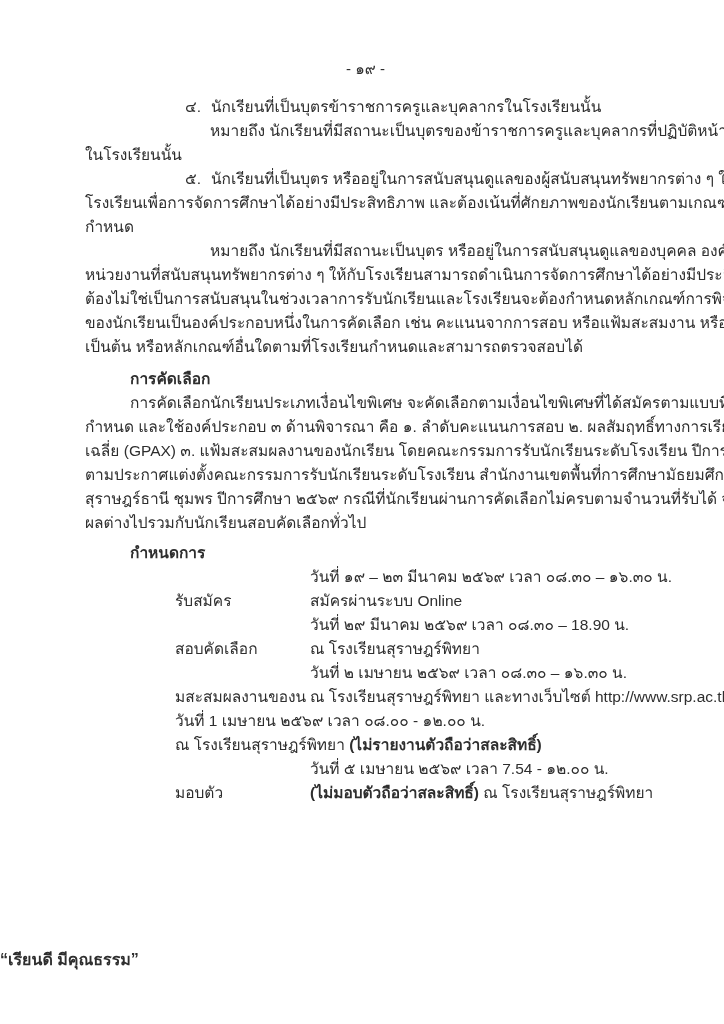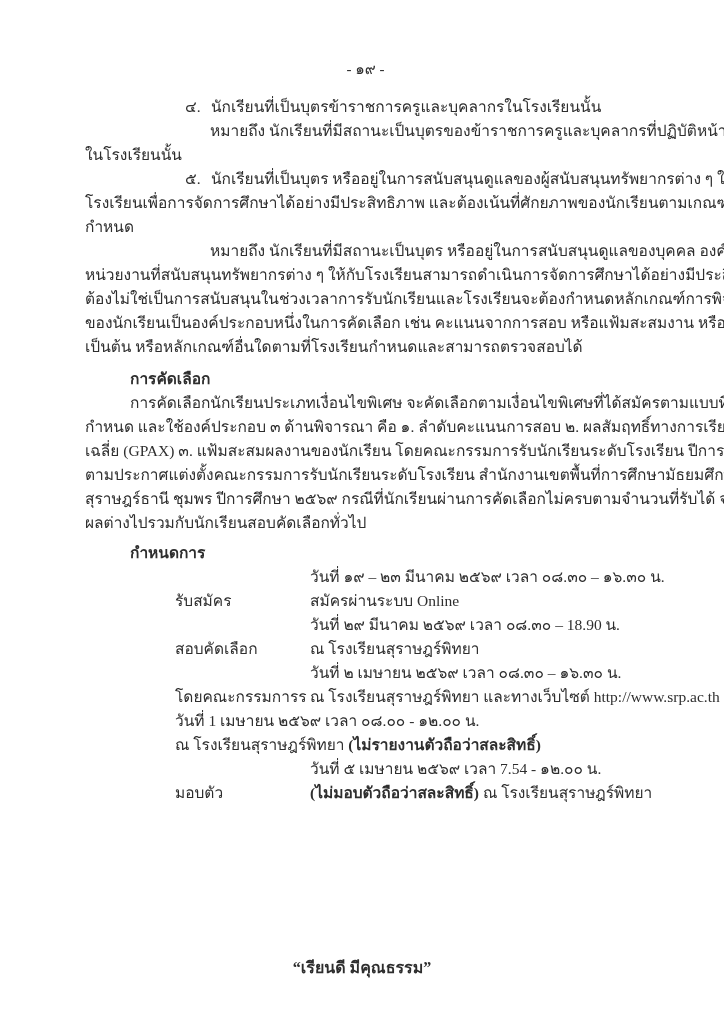--- a/index.html
+++ b/index.html
@@ -1,37 +1,37 @@
 <!DOCTYPE html>
 <html><head>
 <meta charset="utf-8">
 <style>
   html,body{margin:0;padding:0;background:#e8e8e8;}
   .page{
     width:724px;height:1024px;position:relative;margin:0 auto;
     background:#ffffff;overflow:hidden;
-    font-family:Liberation Serif, serif;
+    font-family:Liberation Sans, sans-serif;
     color:#2e2e2e;font-size:15.5px;line-height:24px;
   }
   .content{padding:57px 78px 0 85px;}
   .pageno{text-align:center;margin-bottom:14px;font-size:15px;}
   .ln{white-space:nowrap;height:24px;overflow:visible;}
   .ind-item{padding-left:100px;}
   .ind-meaning{padding-left:125px;}
   .ind-para{padding-left:45px;}
   .num{display:inline-block;width:26px;}
   .hd{font-weight:bold;padding-left:45px;height:24px;white-space:nowrap;}
   .sp8{height:8px;} .sp6{height:6px;}
   .sched-row{display:flex;align-items:flex-end;padding-left:90px;}
   .sched-label{width:135px;flex:none;height:24px;white-space:nowrap;}
   .sched-val{flex:1;min-width:0;}
   .b{font-weight:bold;}
   .motto{
-    position:absolute;left:0;right:0;top:948px;text-align:center;
-    font-weight:bold;font-size:16px;white-space:nowrap;margin-top:8px;
+    position:absolute;left:0;right:0;top:948px;
+    font-weight:bold;font-size:16px;white-space:nowrap;
   }
 </style>
 </head>
 <body>
 
 <div class="page">
   <div class="content">
 
     <div class="pageno">- ๑๙ -</div>
 
@@ -79,21 +79,21 @@
 
       <div class="sched-row">
         <div class="sched-label">สอบคัดเลือก</div>
         <div class="sched-val">
           <div class="ln">วันที่ ๒๙ มีนาคม  ๒๕๖๙  เวลา ๐๘.๓๐ – 18.90 น.</div>
           <div class="ln">ณ โรงเรียนสุราษฎร์พิทยา</div>
         </div>
       </div>
 
       <div class="sched-row">
-        <div class="sched-label">โดยคณะกรรมการร</div>
+        <div class="sched-label">มสะสมผลงานของน</div>
         <div class="sched-val">
           <div class="ln">วันที่ ๒ เมษายน ๒๕๖๙ เวลา ๐๘.๓๐ – ๑๖.๓๐  น.</div>
           <div class="ln">ณ โรงเรียนสุราษฎร์พิทยา และทางเว็บไซต์ http://www.srp.ac.th</div>
         </div>
       </div>
 
       <div class="sched-row">
         <div class="sched-val">
           <div class="ln">วันที่ 1 เมษายน ๒๕๖๙  เวลา ๐๘.๐๐ - ๑๒.๐๐ น.</div>
           <div class="ln"><span>ณ โรงเรียนสุราษฎร์พิทยา </span><span class="b">(ไม่รายงานตัวถือว่าสละสิทธิ์)</span></div>

